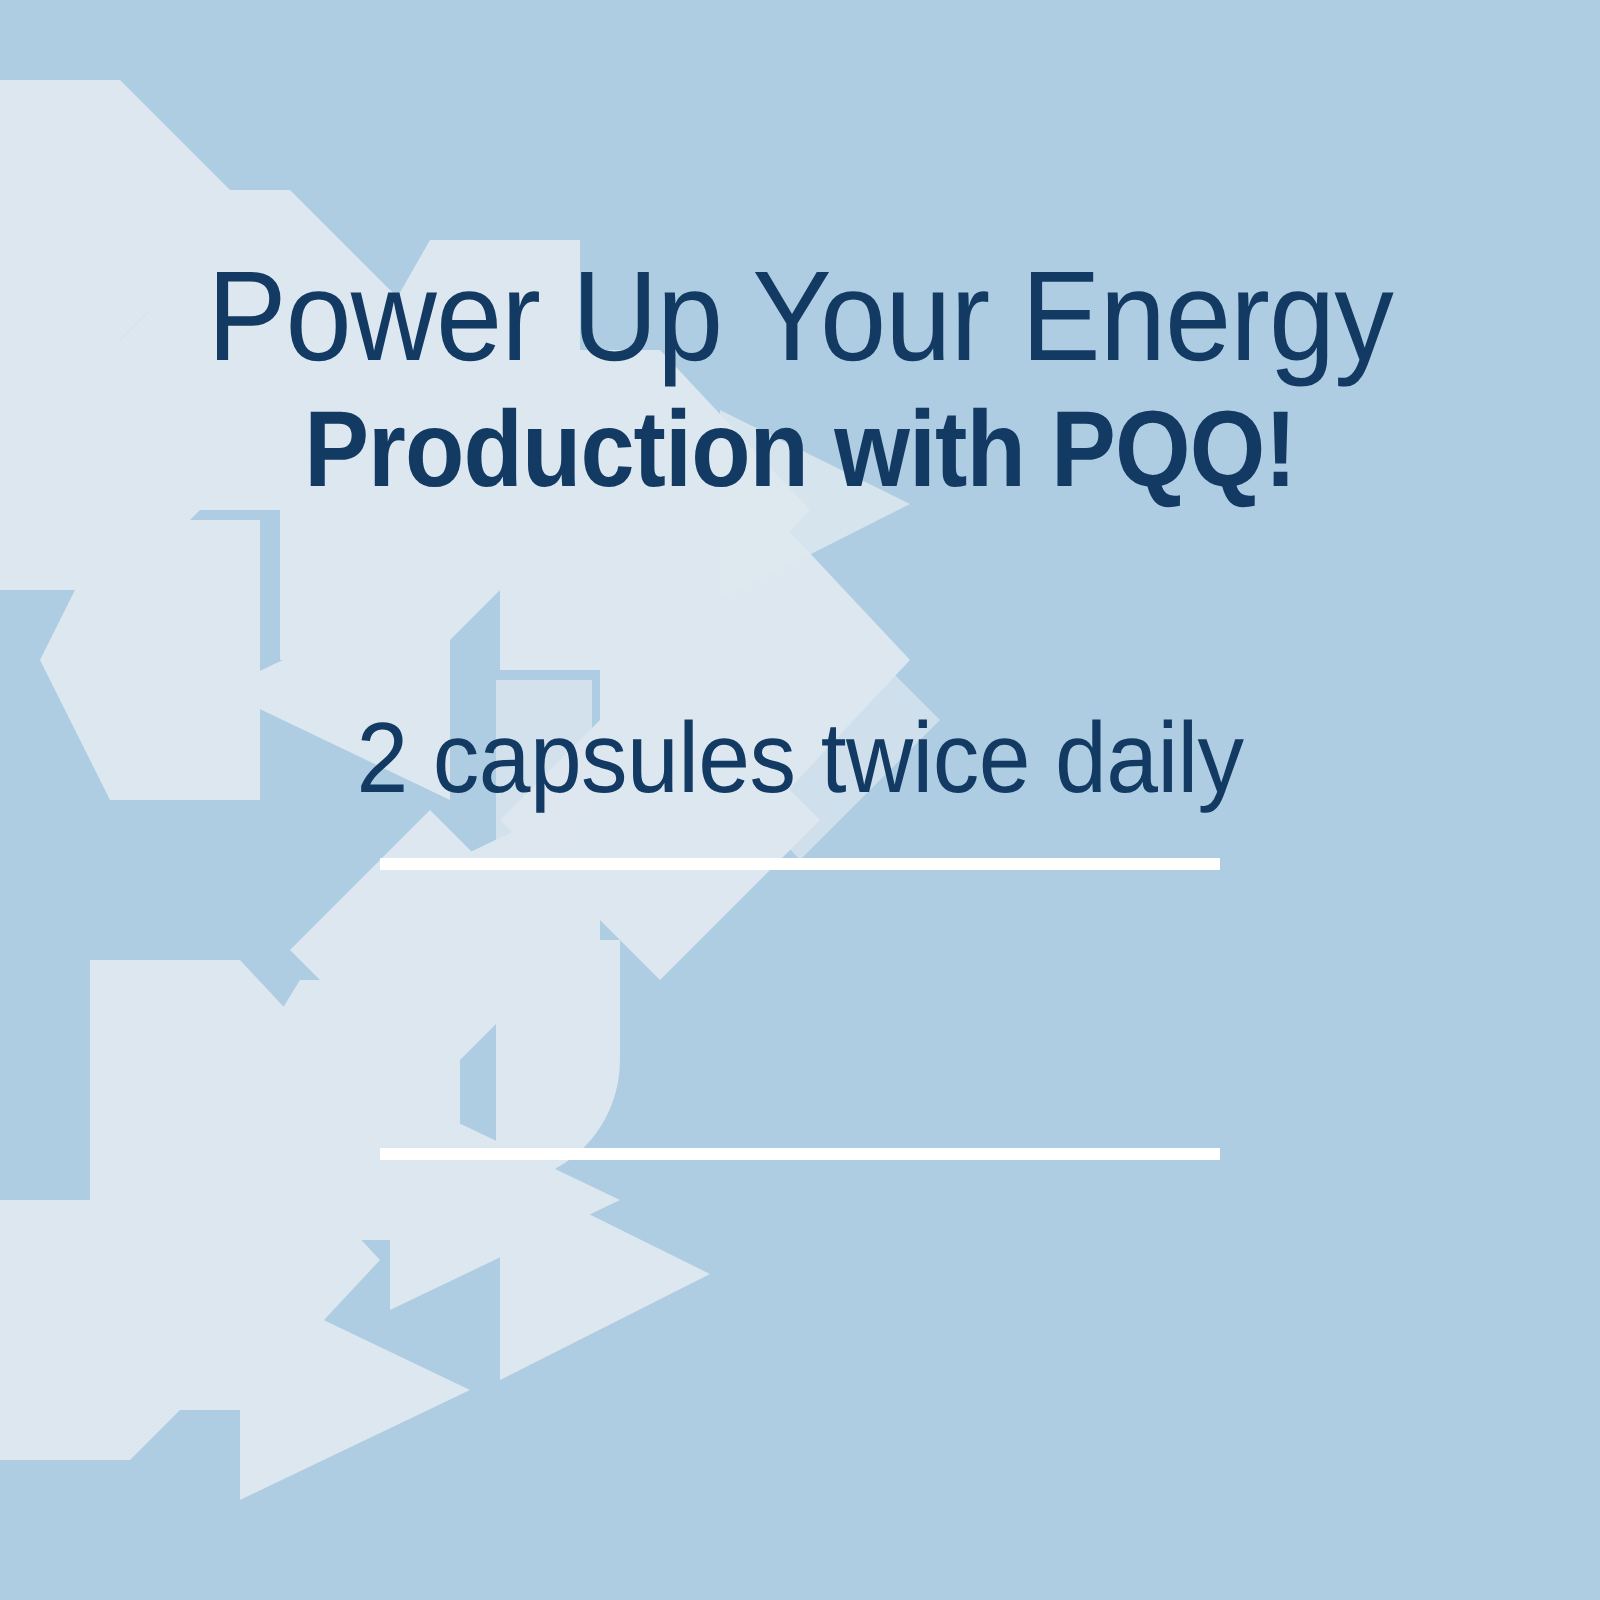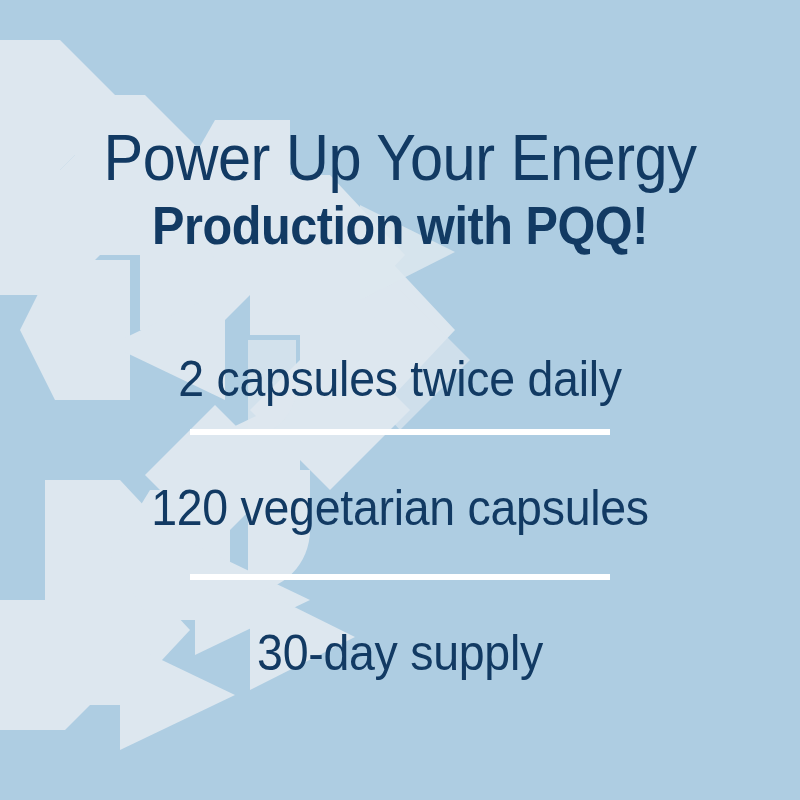--- a/index.html
+++ b/index.html
@@ -160,26 +160,20 @@
     </div>
 
     <div class="abs" id="row-fact1">
       <div class="fact-line">2 capsules twice daily</div>
     </div>
 
     <div class="abs" id="row-div1">
       <hr class="divider">
     </div>
 
-    <div class="abs" id="row-fact2">
-      <div class="fact-line">120 vegetarian capsules</div>
-    </div>
 
     <div class="abs" id="row-div2">
       <hr class="divider">
     </div>
 
-    <div class="abs" id="row-fact3">
-      <div class="fact-line">30-day supply</div>
-    </div>
 
   </div>
 </div>
 
 </body></html>

